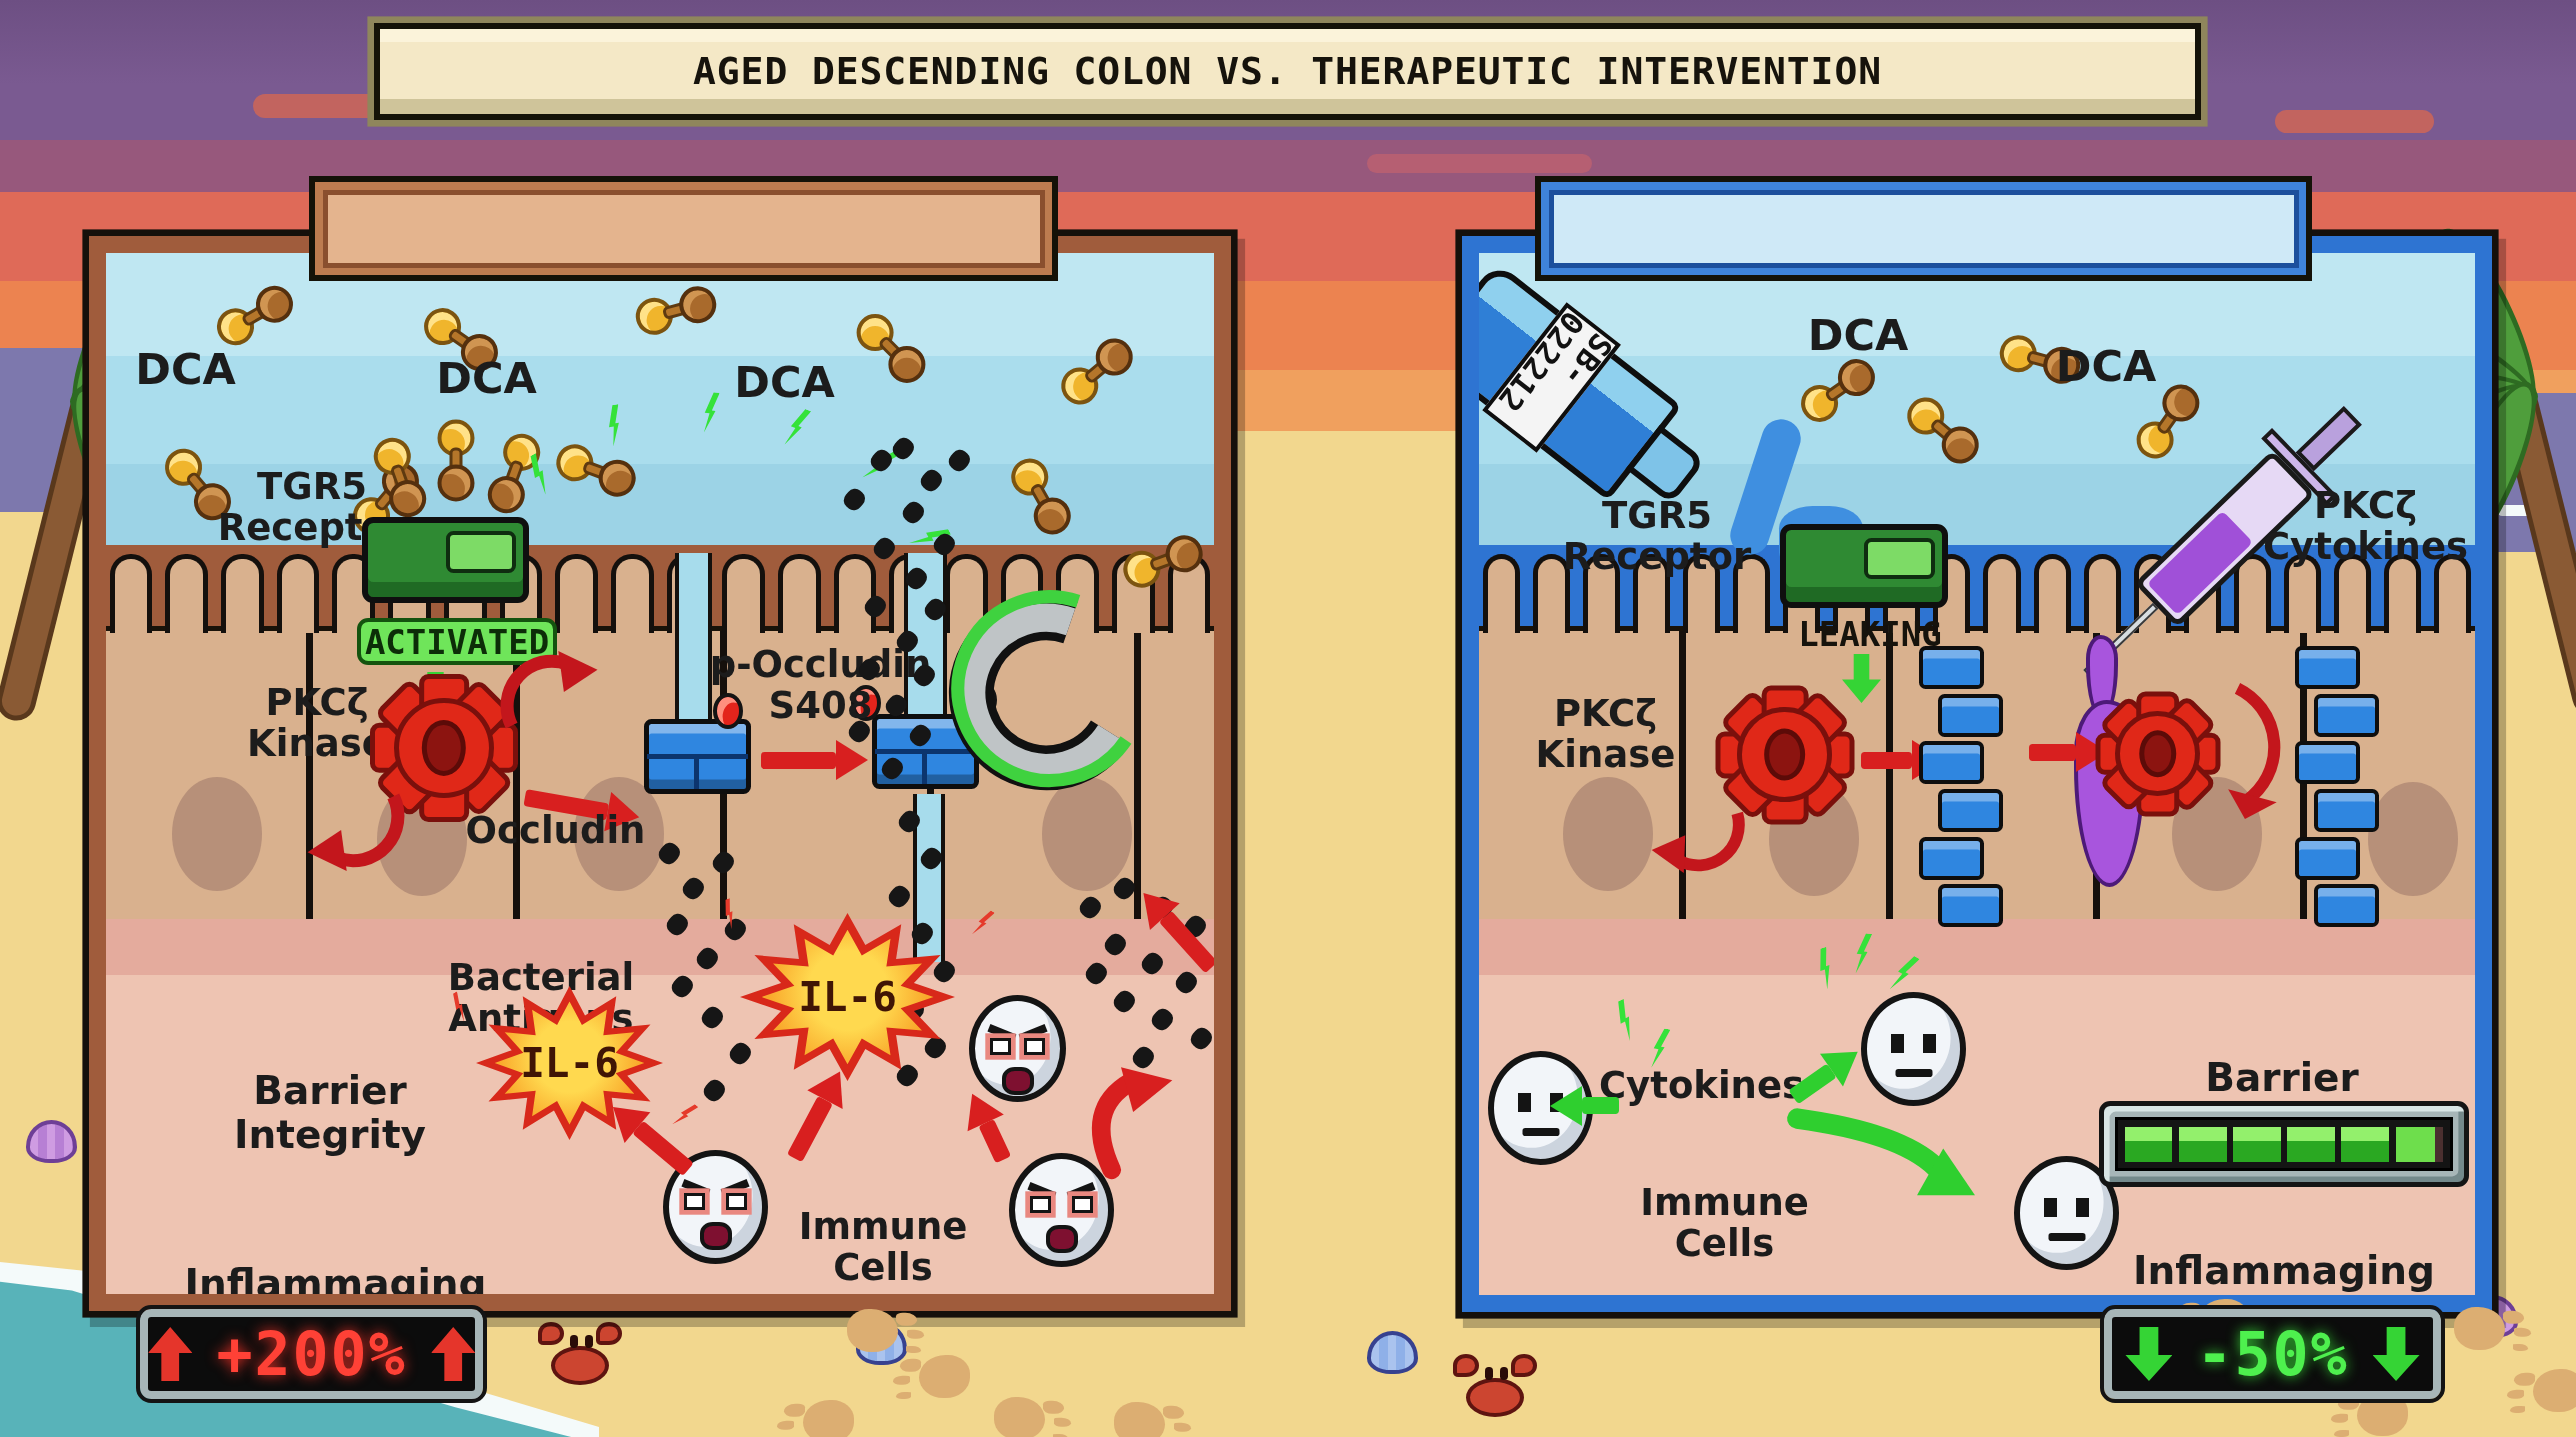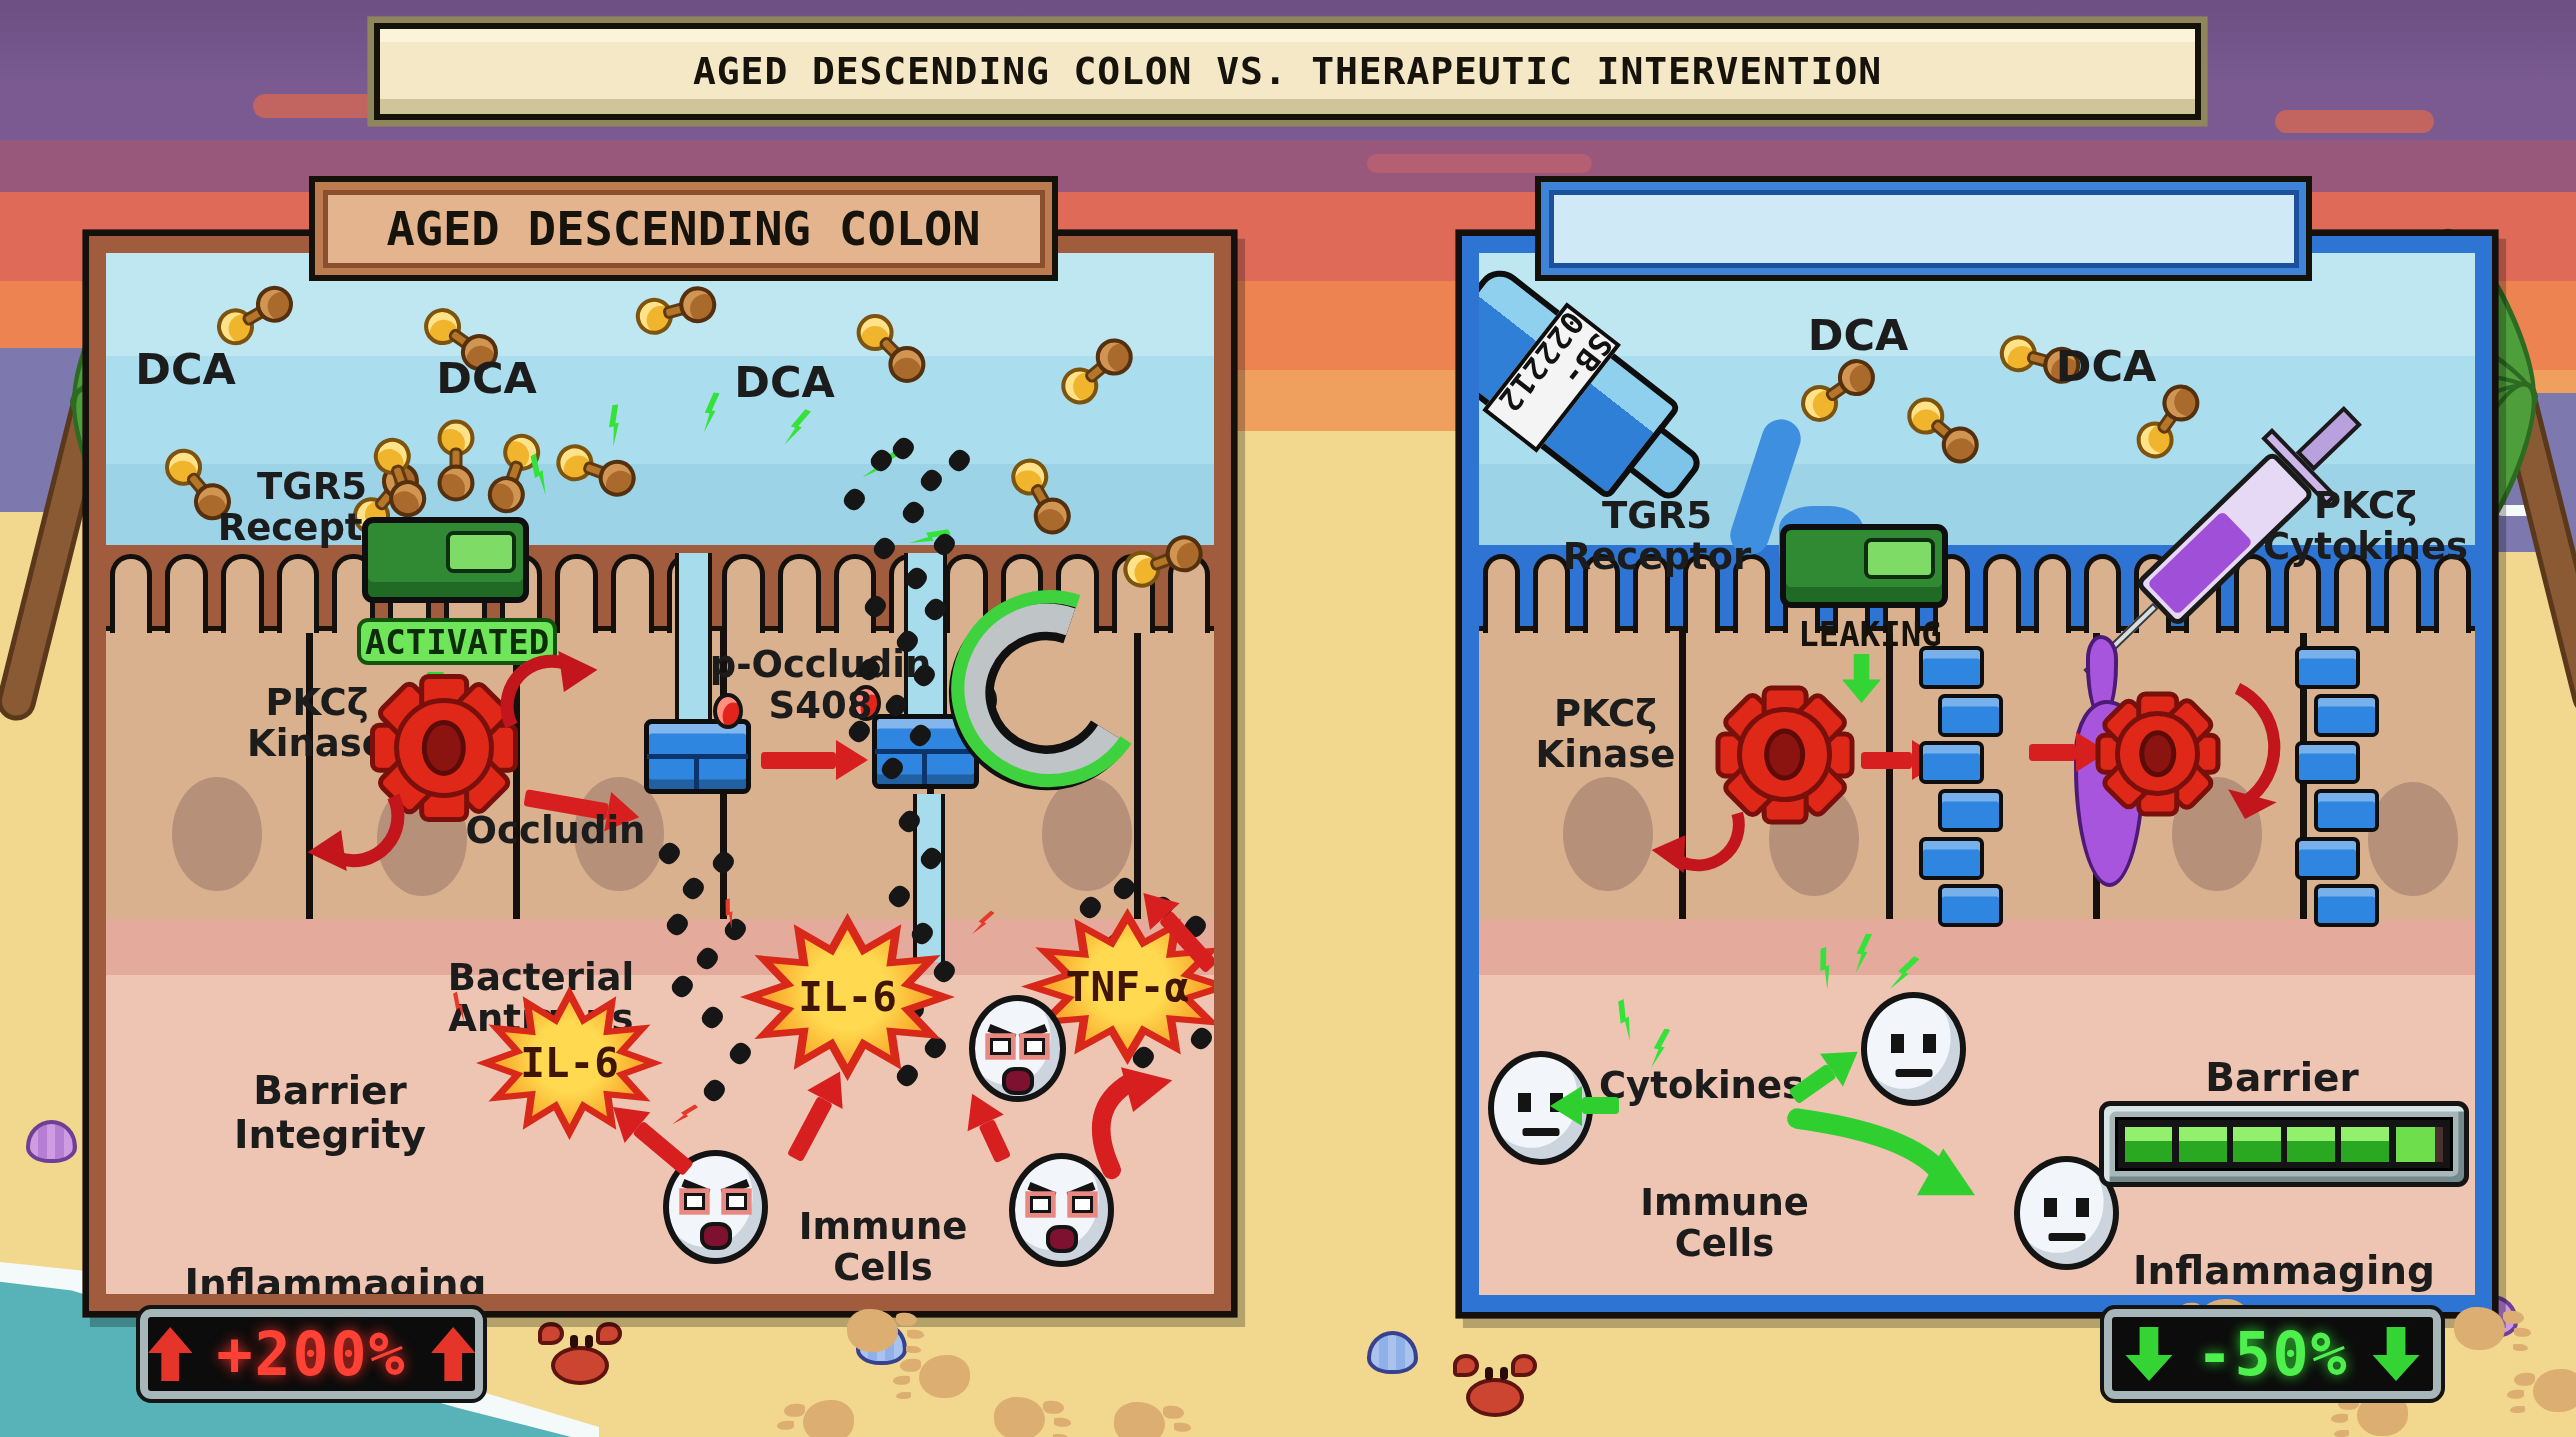--- a/index.html
+++ b/index.html
@@ -480,25 +480,20 @@
   <div class="burst" style="left:370px;top:733px;width:187px;height:154px;">
     <div class="b-out"></div>
         <div class="b-in"></div>
         <span class="b-txt px">IL-6</span>
   </div>
   <div class="burst" style="left:634px;top:660px;width:215px;height:168px;">
     <div class="b-out"></div>
         <div class="b-in"></div>
         <span class="b-txt px">IL-6</span>
   </div>
-  <div class="burst" style="left:915px;top:655px;width:213px;height:157px;">
-    <div class="b-out"></div>
-        <div class="b-in"></div>
-        <span class="b-txt px">TNF-α</span>
-  </div>
   <div class="spark red" style="left:348px;top:739px;transform:rotate(-30deg);"></div>
   <div class="spark red" style="left:573px;top:847px;transform:rotate(40deg);"></div>
   <div class="spark red" style="left:618px;top:646px;transform:rotate(-20deg);"></div>
   <div class="spark red" style="left:871px;top:655px;transform:rotate(30deg);"></div>
 
   <div class="cell" style="left:557px;top:897px;">
     <div class="brow l"></div>
         <div class="brow r"></div>
         <div class="eye l"></div>
         <div class="eye r"></div>
@@ -540,21 +535,20 @@
         <div class="sh" style="width:69px;"></div>
         <div class="hd"></div>
       </div>
 
   <div class="lbl" style="left:51px;top:816px;width:346px;font-size:39px;">Barrier Integrity</div>
   <div class="lbl" style="left:33px;top:1009px;width:393px;font-size:39px;">Inflammaging Score</div>
  </div>
 </div>
 <div class="sign brown" style="left:309px;top:176px;width:749px;">
   <div class="sign-inner"></div>
-  <span class="px sign-txt">AGED DESCENDING COLON</span>
 </div>
 <div class="badge" style="left:140px;top:1309px;width:343px;height:90px;">
   <span class="pix-arrow red up"></span>
   <span class="px badge-txt led-red">+200%</span>
   <span class="pix-arrow red up"></span>
 </div>
 
 <div class="panel" style="left:1462px;width:1030px;height:1076px;border:17px solid #2e74d2;background:#2e74d2;">
  <div class="panel-inner">
   <div class="zone-lumen"></div>

